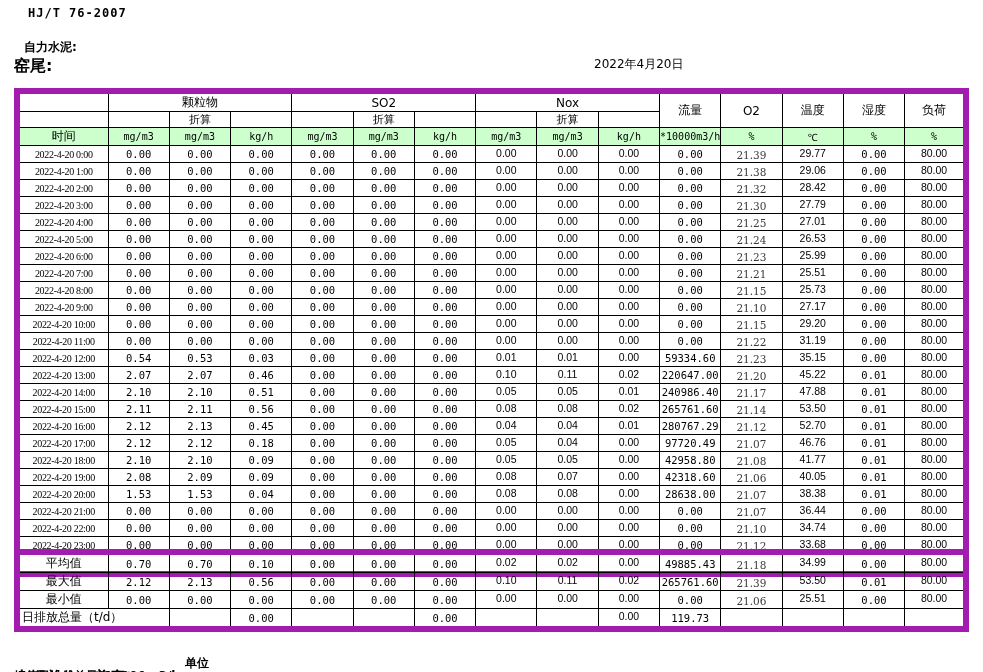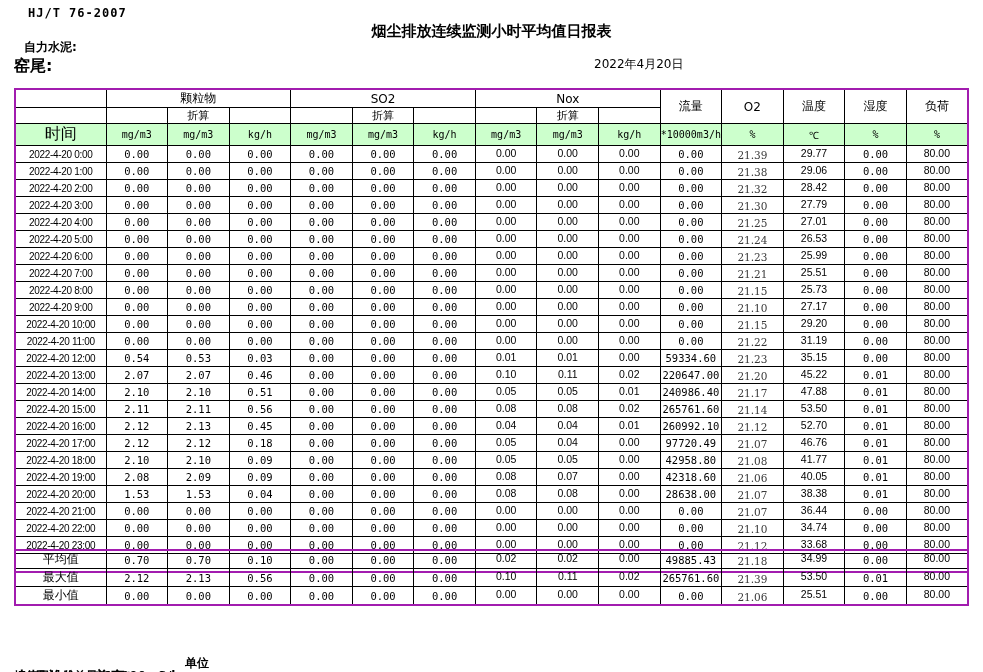--- a/index.html
+++ b/index.html
@@ -6,52 +6,51 @@
   .page{position:relative;width:976px;height:672px;background:#ffffff;color:#000;
         font-family:"DejaVu Sans",sans-serif;overflow:hidden;}
 
   .std-label{position:absolute;left:28px;top:6px;font:bold 12px "DejaVu Sans Mono",monospace;letter-spacing:1px;}
   .doc-title{position:absolute;left:0;top:22px;width:983px;text-align:center;font-size:15px;font-weight:bold;}
   .company-line{position:absolute;left:24px;top:39px;font-size:12px;font-weight:bold;}
   .station-line{position:absolute;left:14px;top:56px;font-size:16px;font-weight:bold;}
   .date-line{position:absolute;left:594px;top:56px;font-size:12px;}
 
   table{border-collapse:collapse;table-layout:fixed;position:absolute;left:14px;width:955px;
-        border:2px solid #a21caf;}
+        border:6px solid #a21caf;}
   #t1{top:88px;}
   #t2{top:549px;}
   td{border:1px solid #000;height:15px;padding:0;margin:0;text-align:center;vertical-align:middle;
      overflow:hidden;white-space:nowrap;font-size:11px;}
 
   .h1 td{height:16px;font-size:12px;}
   .h2 td{height:15px;font-size:11px;}
   .green td{background:#ccffcc;height:16px;}
   .unit{font-family:"DejaVu Sans Mono",monospace;font-size:10px;}
-  .time-hd{font-size:16px;font-family:"DejaVu Sans",sans-serif;}
-
-  .time-cell{font-family:Liberation Sans, sans-serif;font-size:10px;letter-spacing:-0.3px;}
+  .time-hd{font-size:12px;font-family:"DejaVu Sans",sans-serif;}
+
+  .time-cell{font-family:Liberation Serif, serif;font-size:10px;letter-spacing:-0.3px;}
   .val.m{font-family:"DejaVu Sans Mono",monospace;font-size:10.5px;}
   .val.s{font-family:"Liberation Sans","DejaVu Sans",sans-serif;font-size:10.5px;vertical-align:top;padding-top:1px;}
   .val.o{font-family:"DejaVu Serif",serif;font-size:10.5px;color:#3a3a3a;vertical-align:bottom;padding-bottom:1px;}
 
   .blankrow td{height:17px;}
   .sum-label{font-size:12px;}
   .daily-label{text-align:left;padding-left:2px;font-size:12px;}
 
   .foot-1{position:absolute;left:14px;top:640px;font-size:12px;font-weight:bold;margin-top:28px;}
   .foot-2{position:absolute;left:14px;top:655px;font-size:16px;font-weight:bold;margin-top:13px;}
   .foot-3{position:absolute;left:185px;top:655px;font-size:12px;font-weight:bold;}
 </style>
 </head>
 <body>
 
 <div class="page">
 
   <div class="std-label">HJ/T  76-2007</div>
-  <div class="doc-title">烟尘排放连续监测小时平均值日报表</div>
   <div class="company-line">自力水泥:</div>
   <div class="station-line">窑尾:</div>
   <div class="date-line">2022年4月20日</div>
 
   <table id="t1">
     <colgroup>
       <col style="width:91px">
       <col>
         <col>
         <col>
@@ -386,21 +385,21 @@
           <td class="time-cell">2022-4-20 16:00</td>
           <td class="val m">2.12</td>
           <td class="val m">2.13</td>
           <td class="val m">0.45</td>
           <td class="val m">0.00</td>
           <td class="val m">0.00</td>
           <td class="val m">0.00</td>
           <td class="val s">0.04</td>
           <td class="val s">0.04</td>
           <td class="val s">0.01</td>
-          <td class="val m">260992.10</td>
+          <td class="val m">280767.29</td>
           <td class="val o">21.12</td>
           <td class="val s">52.70</td>
           <td class="val m">0.01</td>
           <td class="val s">80.00</td>
         </tr>
         <tr>
           <td class="time-cell">2022-4-20 17:00</td>
           <td class="val m">2.12</td>
           <td class="val m">2.12</td>
           <td class="val m">0.18</td>
@@ -601,20 +600,36 @@
           <td class="val m">0.00</td>
           <td class="val s">0.00</td>
           <td class="val s">0.00</td>
           <td class="val s">0.00</td>
           <td class="val m">0.00</td>
           <td class="val o">21.06</td>
           <td class="val s">25.51</td>
           <td class="val m">0.00</td>
           <td class="val s">80.00</td>
         </tr>
+        <tr>
+          <td class="daily-label" colspan="2">日排放总量（t/d）</td>
+          <td class="val m"></td>
+          <td class="val m">0.00</td>
+          <td class="val m"></td>
+          <td class="val m"></td>
+          <td class="val m">0.00</td>
+          <td class="val s"></td>
+          <td class="val s"></td>
+          <td class="val s">0.00</td>
+          <td class="val m">119.73</td>
+          <td class="val o"></td>
+          <td class="val s"></td>
+          <td class="val m"></td>
+          <td class="val s"></td>
+        </tr>
       </tbody>
   </table>
 
   <div class="foot-1">烟气日排放总量*10000m3/h</div>
   <div class="foot-2">上报单位（盖章）</div>
   <div class="foot-3">单位</div>
 
 </div>
 
 </body></html>

